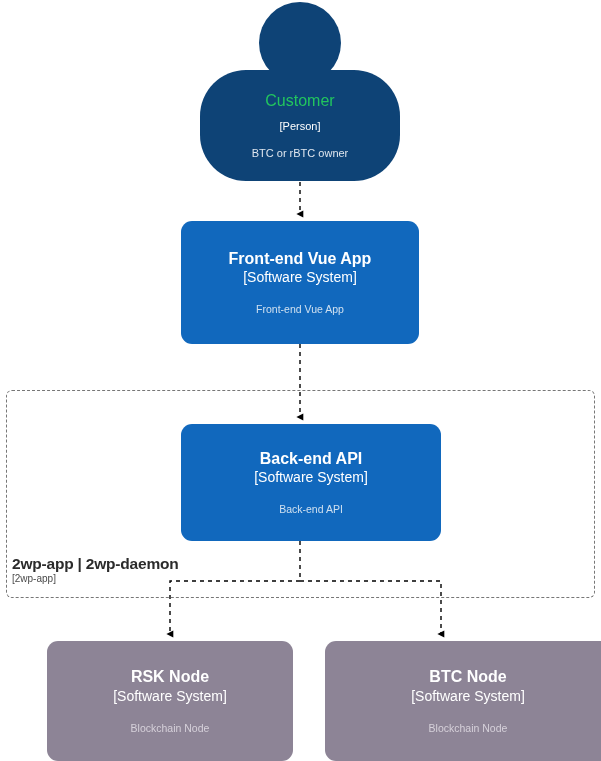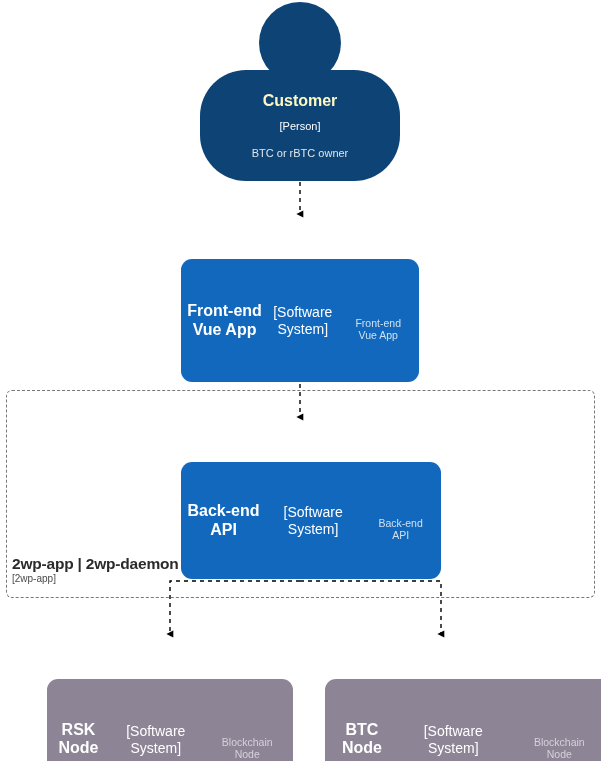--- a/index.html
+++ b/index.html
@@ -77,22 +77,22 @@
     height: 111px;
     border-radius: 46px;
     background: #0e4376;
     display: flex;
     flex-direction: column;
     align-items: center;
     justify-content: center;
   }
   .person-body .title {
     font-size: 16px;
-    font-weight: bold;
-    color: #fef9c3;
+    font-weight: normal;
+    color: #22c55e;
     line-height: 1.15;
   }
   .person-body .type {
     font-size: 11px;
     color: #ffffff;
     line-height: 1.2;
     margin-top: 9px;
   }
   .person-body .desc {
     font-size: 11px;
@@ -100,26 +100,25 @@
     margin-top: 14px;
     text-align: center;
     padding: 0 10px;
   }
 
   
   .sysbox {
     position: absolute;
     border-radius: 11px;
     display: flex;
-    flex-direction: row;
+    flex-direction: column;
     align-items: center;
     justify-content: center;
     box-sizing: border-box;
     text-align: center;
-    margin-top: 38px;
   }
   .sysbox.blue { background: #1168bd; }
   .sysbox.gray { background: #8d8496; }
   .sysbox .title {
     font-size: 16px;
     font-weight: bold;
     color: #ffffff;
     line-height: 1.15;
   }
   .sysbox .type {

